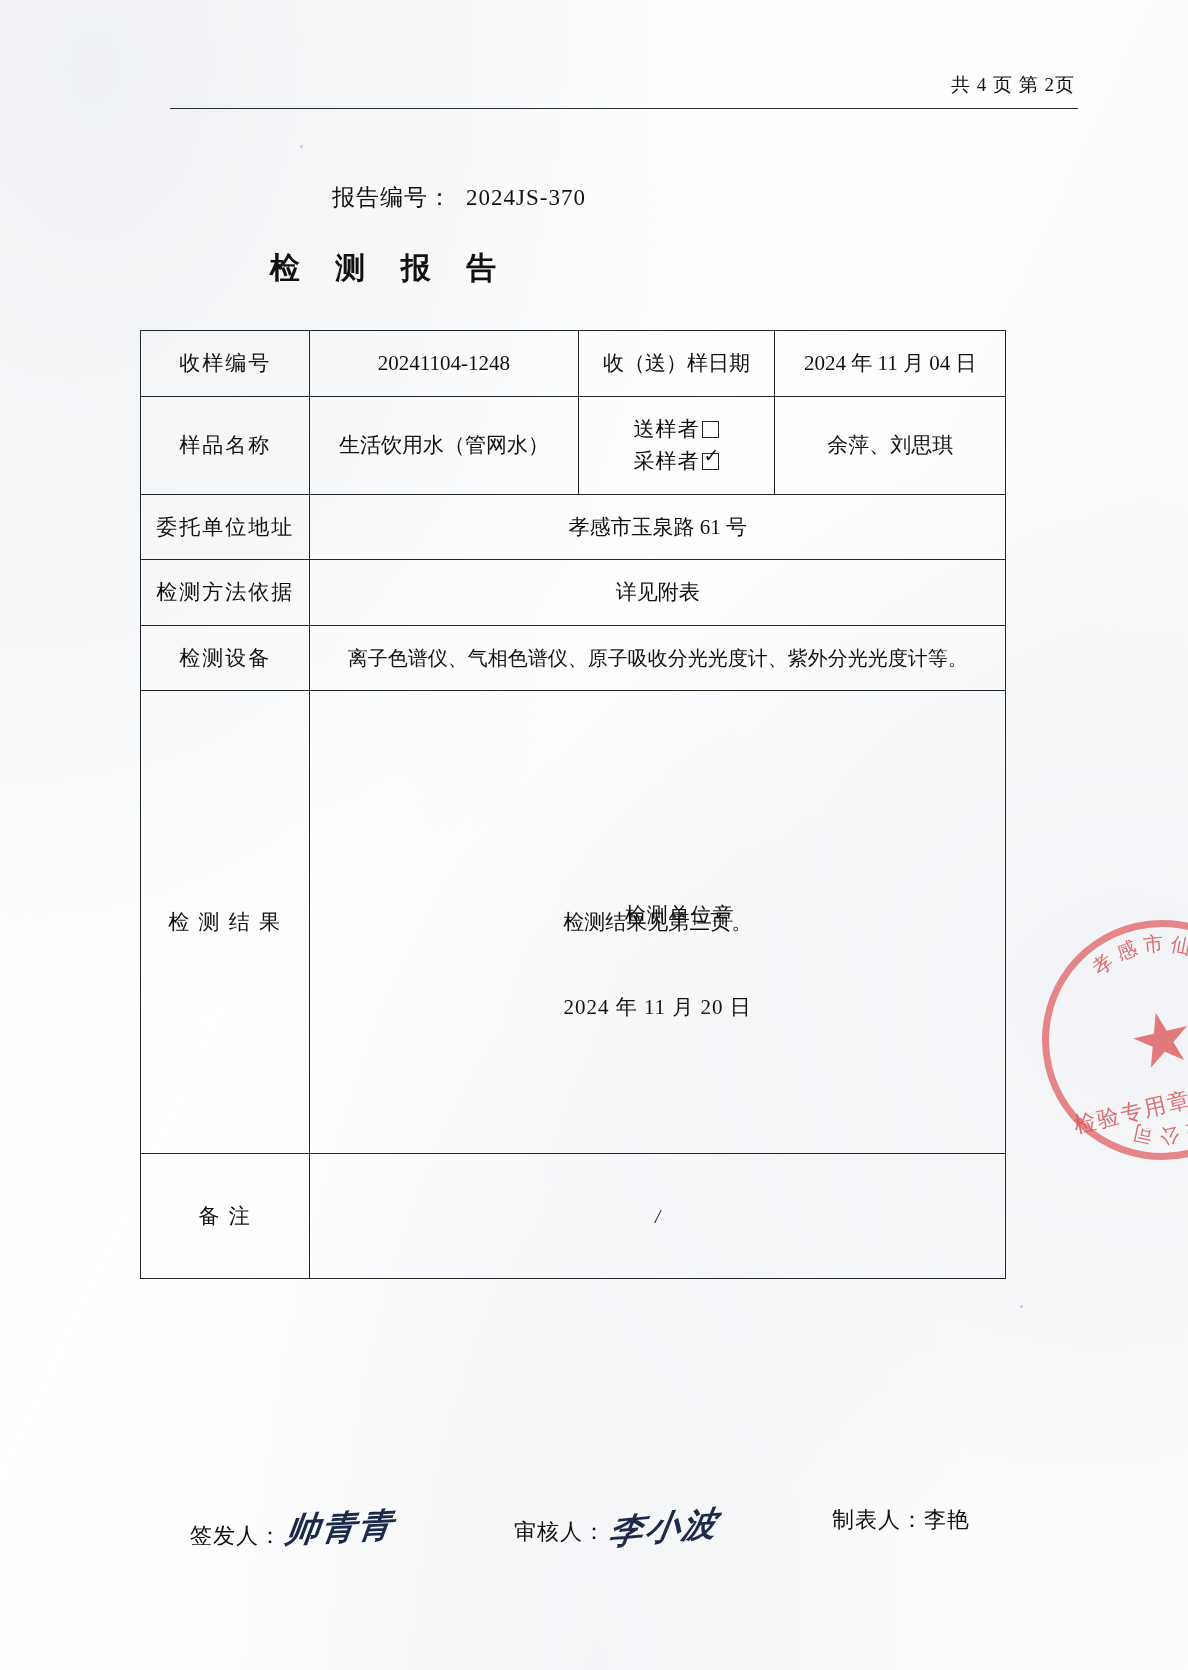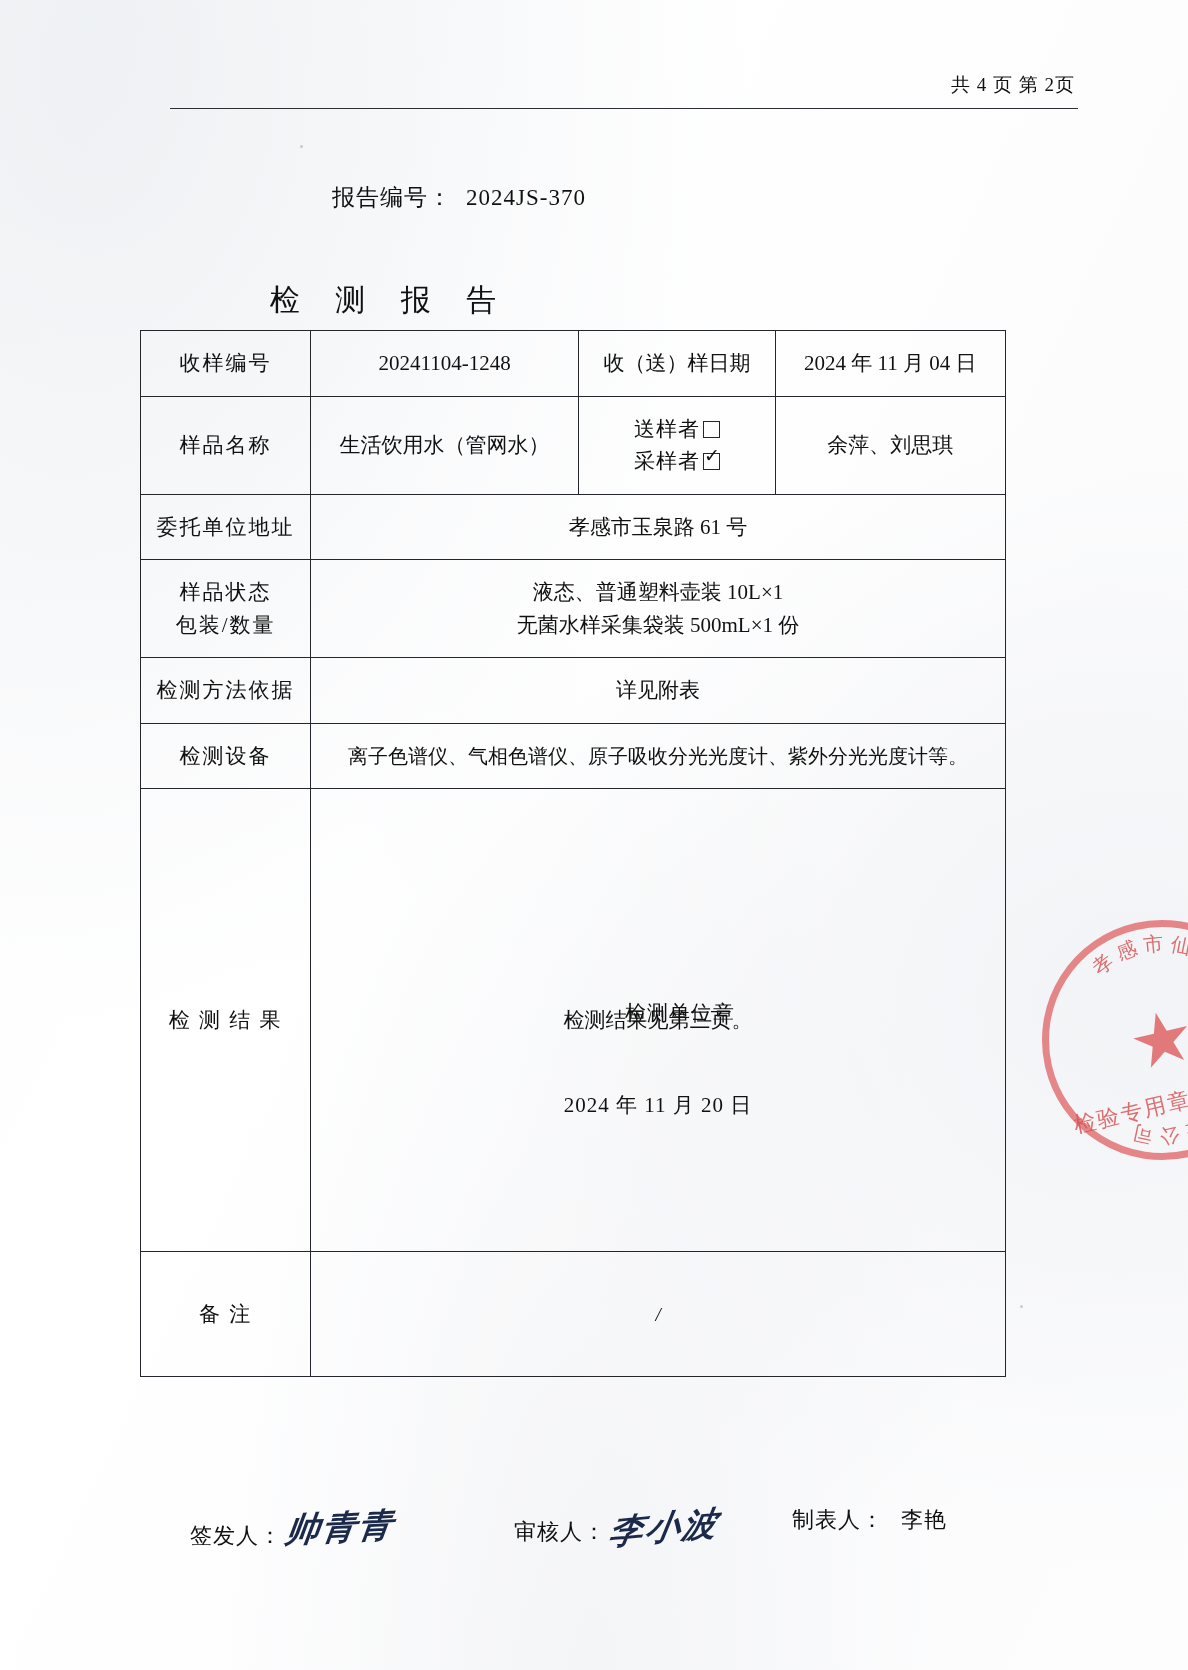--- a/index.html
+++ b/index.html
@@ -70,22 +70,21 @@
   }
 
   .doc-title {
     position: absolute;
     top: 248px;
     left: 0;
     width: 780px;
     text-align: center;
     font-size: 30px;
     letter-spacing: 14px;
-    font-weight: 400;
-    margin-top: 32px;
+    font-weight: 700;
   }
 
   table.main {
     position: absolute;
     top: 330px;
     left: 140px;
     width: 866px;
     border-collapse: collapse;
     font-size: 21px;
   }
@@ -217,33 +216,33 @@
     top: 1505px;
     left: 190px;
     right: 110px;
     display: flex;
     align-items: flex-start;
     font-size: 22px;
     letter-spacing: 1px;
   }
   .foot-item { display: flex; align-items: baseline; }
   .foot-item.sign { margin-right: 120px; align-items: flex-end; }
-  .foot-item.review { margin-right: 74px; }
+  .foot-item.review { margin-right: 114px; }
   .sig {
     font-family: "Liberation Serif", serif;
     font-size: 34px;
     font-style: italic;
     font-weight: 700;
     color: #1b2a4a;
     margin-left: 4px;
     transform: skewX(-10deg) rotate(-3deg);
     letter-spacing: 2px;
   }
   .sig.two { transform: skewX(-14deg) rotate(-5deg); }
-  .maker-name { font-size: 22px; margin-left: 17px; }
+  .maker-name { font-size: 22px; }
 
   .speck {
     position: absolute;
     width: 3px; height: 3px;
     background: #b9bec6;
     border-radius: 50%;
     opacity: .8;
   }
 </style>
 </head>
@@ -284,30 +283,20 @@
         </td>
         <td>余萍、刘思琪</td>
       </tr>
 
 
       <tr>
         <td class="lbl">委托单位地址</td>
         <td colspan="3">孝感市玉泉路 61 号</td>
       </tr>
 
-      <tr>
-        <td class="lbl two-line">
-          <div>样品状态</div>
-          <div>包装/数量</div>
-        </td>
-        <td colspan="3" class="two-line">
-          <div>液态、普通塑料壶装 10L×1</div>
-          <div>无菌水样采集袋装 500mL×1 份</div>
-        </td>
-      </tr>
 
 
       <tr>
         <td class="lbl">检测方法依据</td>
         <td colspan="3">详见附表</td>
       </tr>
 
 
       <tr>
         <td class="lbl">检测设备</td>

